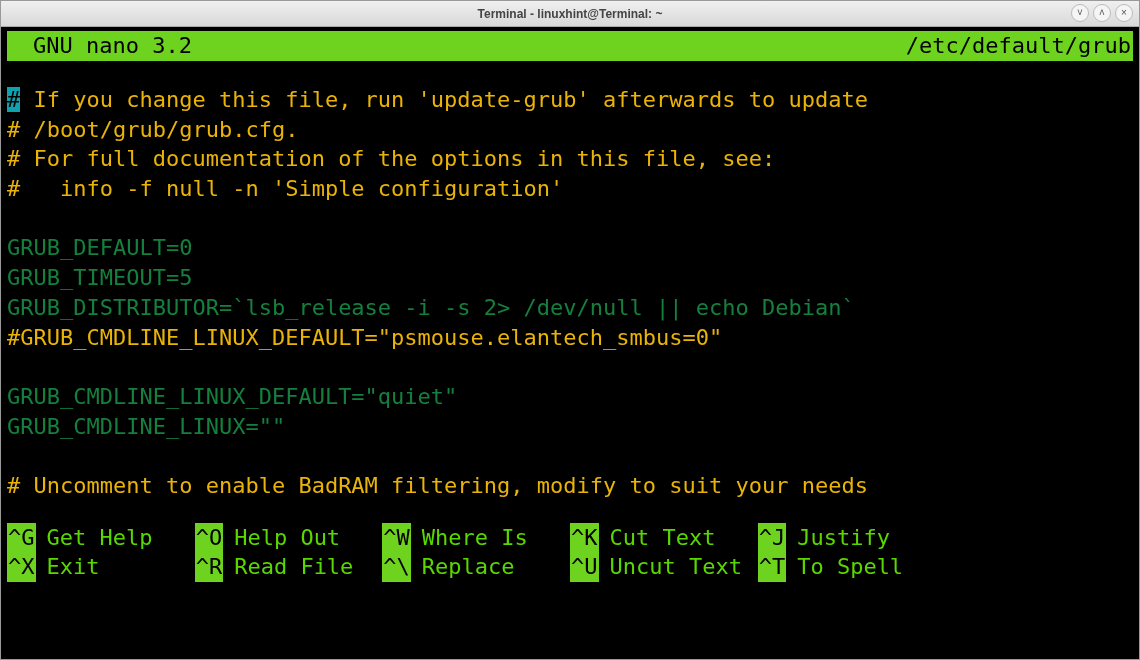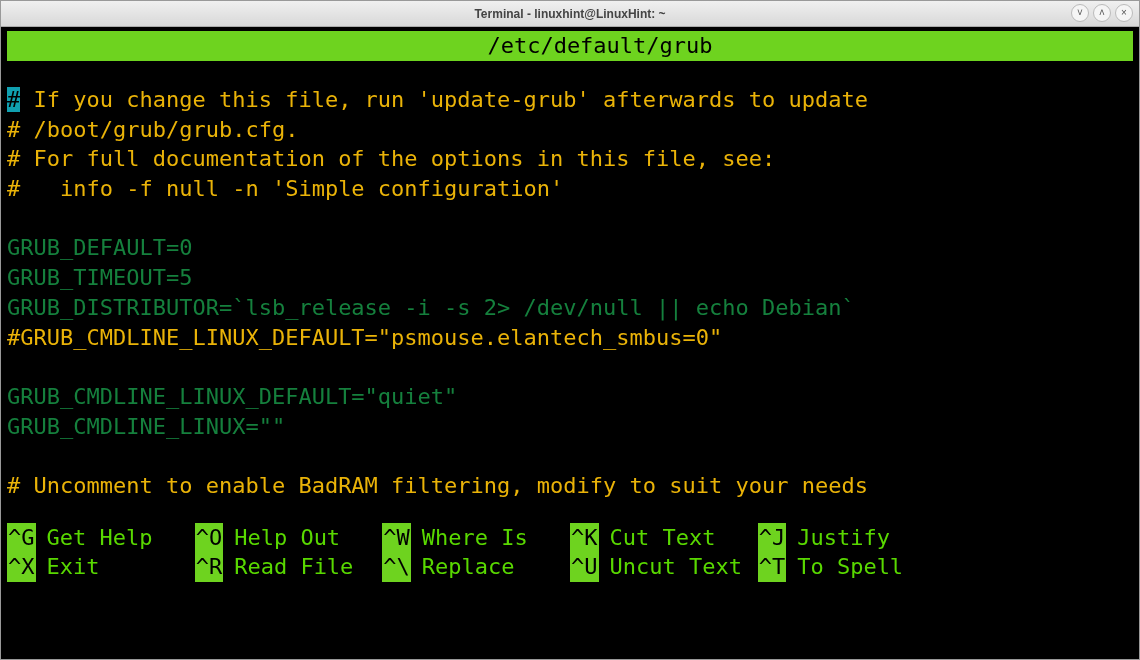--- a/index.html
+++ b/index.html
@@ -73,21 +73,21 @@
     padding: 0 2px;
     height: 30px;
     align-items: center;
   }
   .nano-header .app {
     padding-left: 24px;
     min-width: 340px;
   }
   .nano-header .file {
     flex: 1;
-    text-align: center;
+    text-align: right;
     padding-left: 60px;
   }
   .editor-body {
     white-space: pre;
     padding-top: 24px;
     color: #59d800;
     font-weight: normal;
   }
   .teal { color: #eab308; }
   .green { color: #15803d; }
@@ -116,37 +116,38 @@
   .shortcut .label {
     padding-left: 11px;
   }
 </style>
 </head>
 <body>
 
 <div class="window">
 
   <div class="titlebar">
-    <span class="titlebar-title">Terminal - linuxhint@LinuxHint: ~</span>
+    <span class="titlebar-title">Terminal - linuxhint@Terminal: ~</span>
     <div class="window-controls">
       <div class="win-btn">
           <span>˅</span>
         </div>
       <div class="win-btn">
           <span>˄</span>
         </div>
       <div class="win-btn">
           <span>×</span>
         </div>
     </div>
   </div>
 
   <div class="terminal">
 
     <div class="nano-header">
+      <span class="app">GNU nano 3.2</span>
       <span class="file">/etc/default/grub</span>
     </div>
 
     <div class="editor-body"><span class="cursor-block">#</span><span class="teal"> If you change this file, run 'update-grub' afterwards to update</span>
 <span class="teal"># /boot/grub/grub.cfg.</span>
 <span class="teal"># For full documentation of the options in this file, see:</span>
 <span class="teal">#   info -f null -n 'Simple configuration'</span>
 <span></span>
 <span class="green">GRUB_DEFAULT=0</span>
 <span class="green">GRUB_TIMEOUT=5</span>

